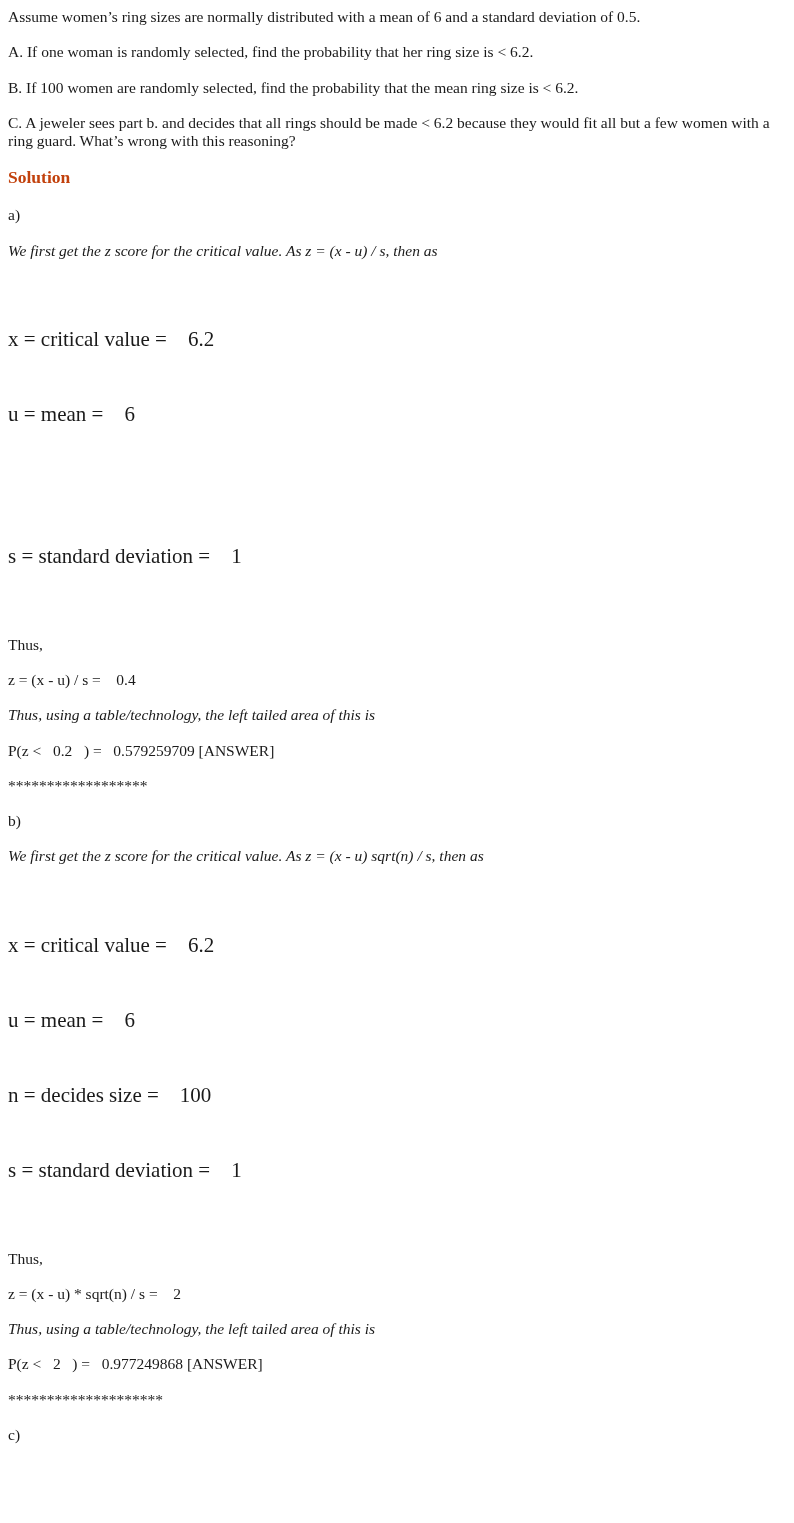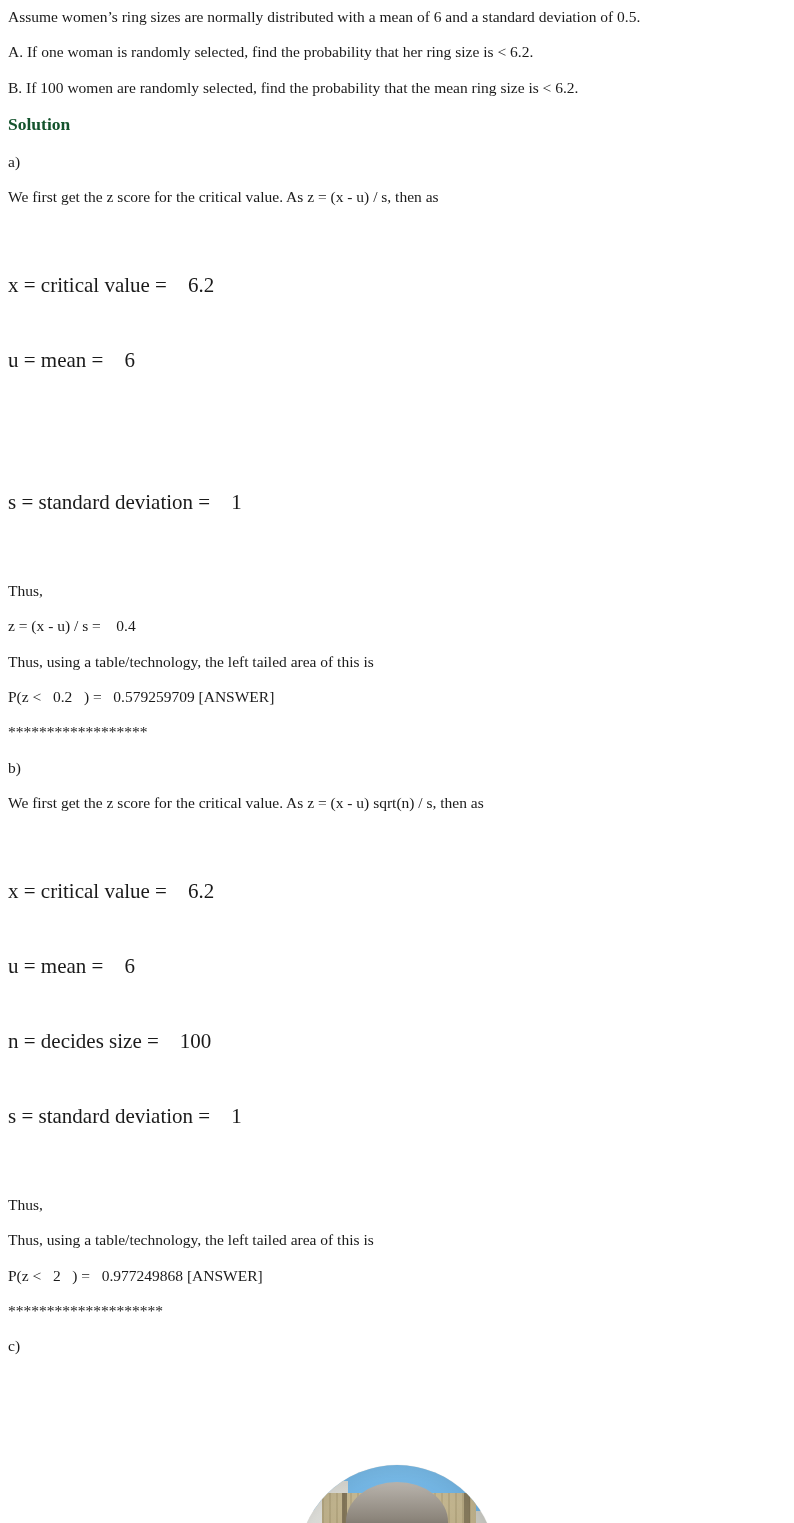--- a/index.html
+++ b/index.html
@@ -39,21 +39,21 @@
     max-width: 778px;
   }
 
   
   .solution-heading {
     margin: 0 0 18px 0;
     font-size: 17.5px;
     font-weight: bold;
     line-height: 1.2;
     font-family: "Liberation Serif", "DejaVu Serif", serif;
-    color: #14532d;
+    color: #c2410c;
   }
 
   
   .part-label {
     margin: 0 0 17px 0;
     font-size: 15.5px;
     line-height: 1.18;
   }
 
   .tight-block {
@@ -80,20 +80,21 @@
     letter-spacing: 0px;
     color: #3b3b3b;
     white-space: pre;
   }
 
   .para {
     margin: 0 0 17px 0;
     font-size: 15.5px;
     line-height: 1.18;
     max-width: 778px;
+    font-style: italic;
   }
 
   
   .avatar-wrap {
     margin-top: 110px;
     display: flex;
     justify-content: center;
     align-items: center;
   }
   .avatar {
@@ -205,20 +206,21 @@
 </style>
 </head>
 <body>
 
 <div class="page">
 
   <section class="problem">
     <p>Assume women’s ring sizes are normally distributed with a mean of 6 and a standard deviation of 0.5.</p>
     <p>A. If one woman is randomly selected, find the probability that her ring size is &lt; 6.2.</p>
     <p>B. If 100 women are randomly selected, find the probability that the mean ring size is &lt; 6.2.</p>
+    <p>C. A jeweler sees part b. and decides that all rings should be made &lt; 6.2 because they would fit all but a few women with a ring guard. What’s wrong with this reasoning?</p>
   </section>
 
   <section class="solution">
 
     <h2 class="solution-heading">Solution</h2>
 
     <div>
       <p class="part-label">a)</p>
       <p class="para">We first get the z score for the critical value. As z = (x - u) / s, then as</p>
       <div class="tight-block">
@@ -238,20 +240,21 @@
     <div>
       <p class="part-label">b)</p>
       <p class="para">We first get the z score for the critical value. As z = (x - u) sqrt(n) / s, then as</p>
       <div class="tight-block">
         <span class="varline">x = critical value =    6.2</span>
         <span class="varline">u = mean =    6</span>
         <span class="varline">n = decides size =    100</span>
         <span class="varline">s = standard deviation =    1</span>
       </div>
       <p class="part-label">Thus,</p>
+      <p class="eq-line">z = (x - u) * sqrt(n) / s =    2</p>
       <p class="para">Thus, using a table/technology, the left tailed area of this is</p>
       <p class="eq-line">P(z &lt;   2   ) =   0.977249868 [ANSWER]</p>
       <p class="sep-line">********************</p>
     </div>
 
     <div>
       <p class="part-label">c)</p>
     </div>
 
   </section>

